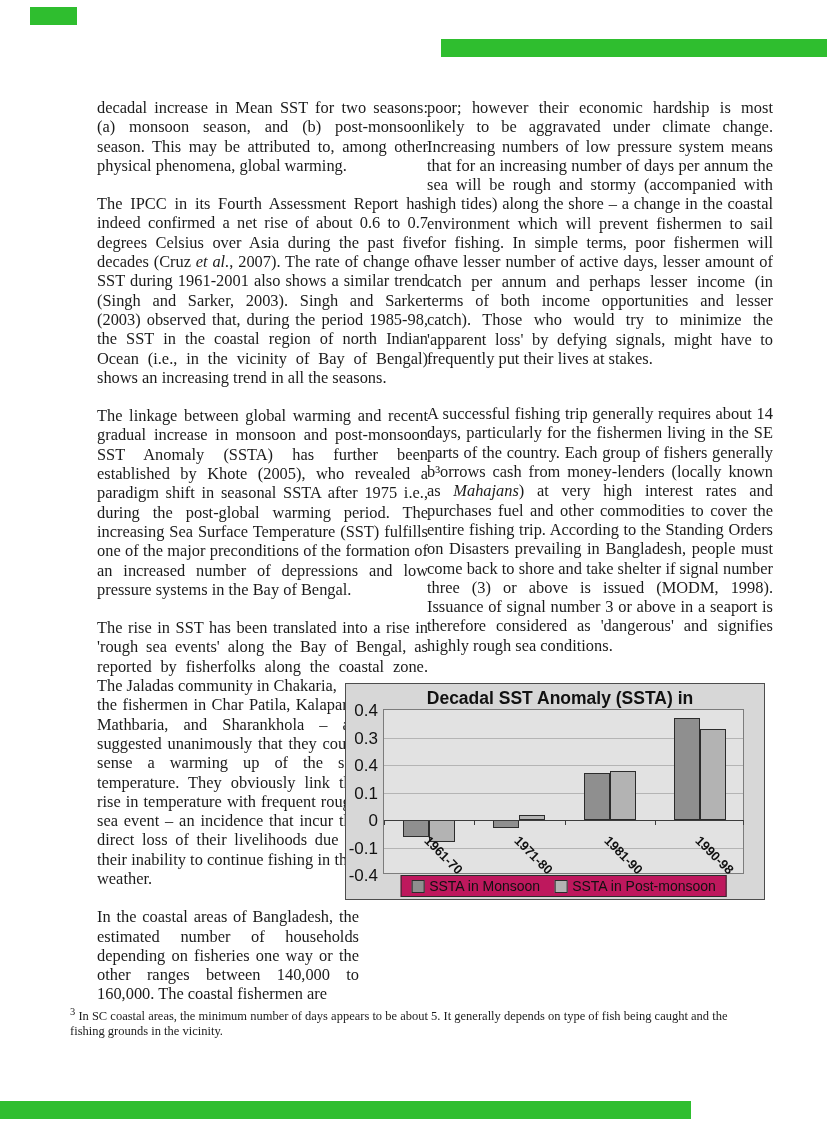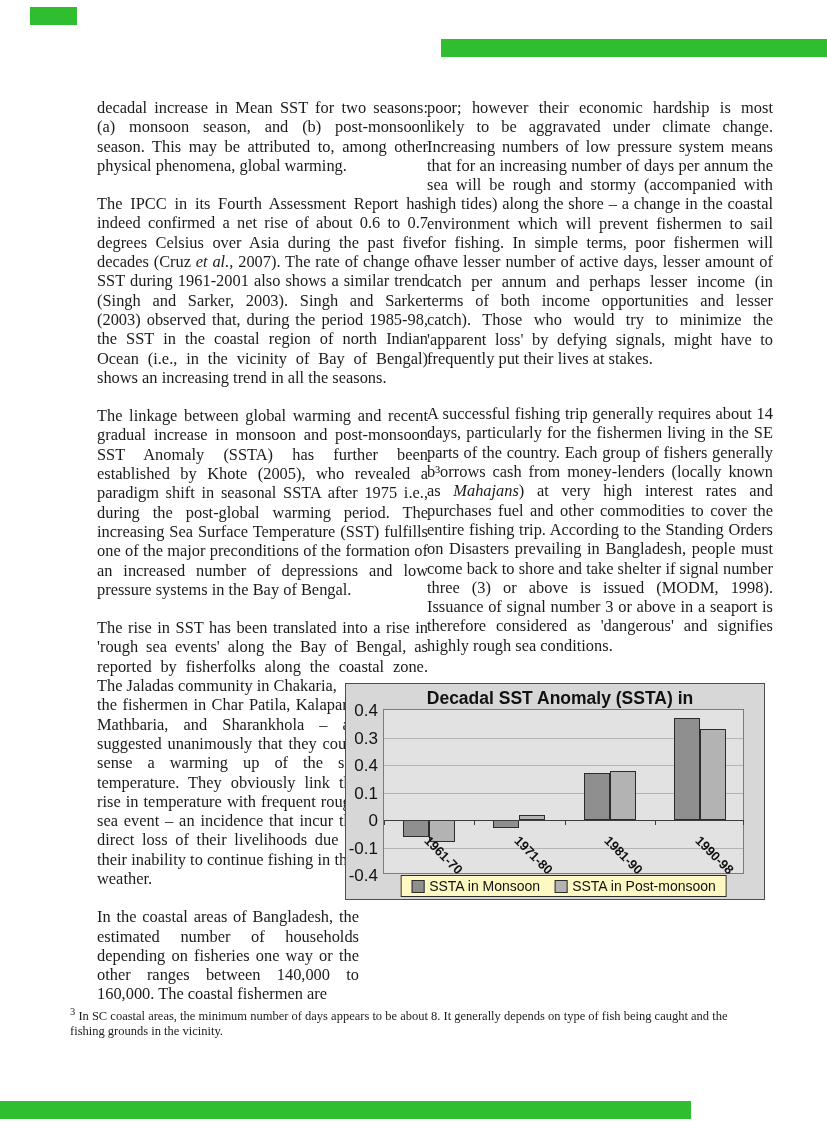--- a/index.html
+++ b/index.html
@@ -28,21 +28,21 @@
   #chart-title-1{top:4px;font-size:17.5px;}
   #chart-title-2{top:26px;font-size:17.5px;}
   #chart-title-2 .suffix{font-size:13px;}
   .ylab{position:absolute;left:2px;width:30px;text-align:right;font-size:17px;}
   .gridline{position:absolute;left:0;width:100%;height:1px;background:#b4b4b4;}
   .zeroline{position:absolute;left:0;width:100%;height:1px;background:#3c3c3c;}
   .tickmark{position:absolute;width:1px;height:5px;background:#3c3c3c;}
   .bar{position:absolute;border:1px solid #2c2c2c;box-sizing:border-box;}
   .cat{position:absolute;font-size:13px;font-weight:bold;white-space:nowrap;
        transform:rotate(45deg);transform-origin:0 0;}
-  .legend{position:absolute;top:191px;background:#fef9c3;border:1px solid #2c2c2c;
+  .legend{position:absolute;top:191px;background:#be185d;border:1px solid #2c2c2c;
           display:flex;align-items:center;gap:14px;padding:2px 10px;
           font-size:14px;white-space:nowrap;transform:translateX(-50%);}
   .legend-item{display:flex;align-items:center;}
   .legend-swatch{width:11px;height:11px;border:1px solid #2c2c2c;
                  display:inline-block;margin-right:5px;}
 
   .caption{position:absolute;left:345px;top:916px;width:420px;text-align:center;
            font-weight:bold;font-size:16px;}
 
   .footnote{position:absolute;left:70px;top:1004px;width:678px;
@@ -121,16 +121,16 @@
   <div class="ylab" style="top: 17px;">0.4</div>
       <div class="ylab" style="top: 44.5px;">0.3</div>
       <div class="ylab" style="top: 72px;">0.4</div>
       <div class="ylab" style="top: 99.5px;">0.1</div>
       <div class="ylab" style="top: 127px;">0</div>
       <div class="ylab" style="top: 154.5px;">-0.1</div>
       <div class="ylab" style="top: 182px;">-0.4</div>
     </div>
 
 
-  <div class="footnote"><span class="sup">3</span><span> In SC coastal areas, the minimum number of days appears to be about 8. It generally depends on type of fish being caught and the fishing grounds in the vicinity.</span></div>
+  <div class="footnote"><span class="sup">3</span><span> In SC coastal areas, the minimum number of days appears to be about 5. It generally depends on type of fish being caught and the fishing grounds in the vicinity.</span></div>
 
 
 </div>
 
 </body></html>

